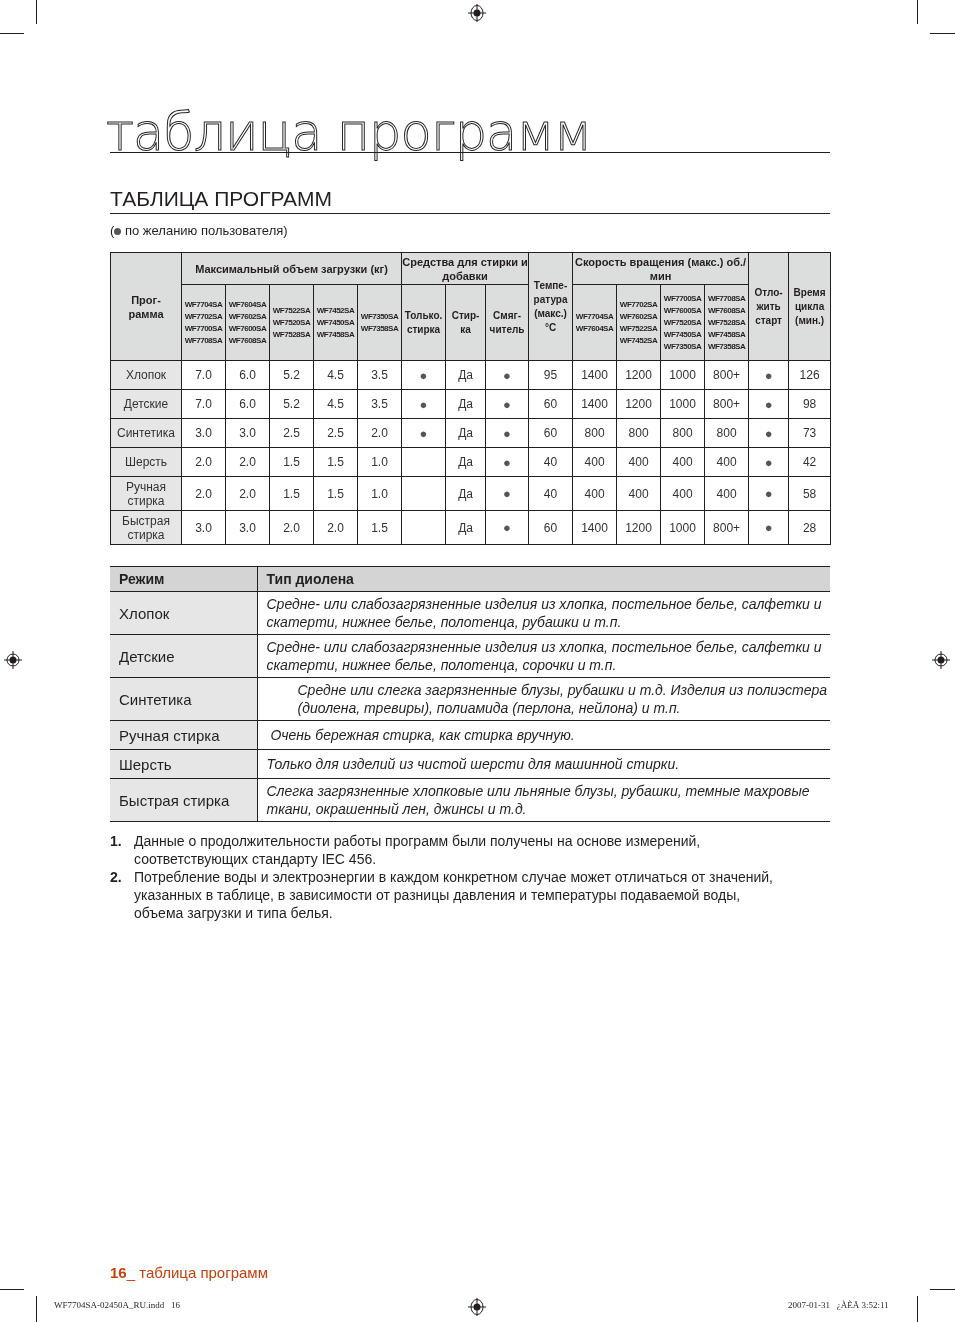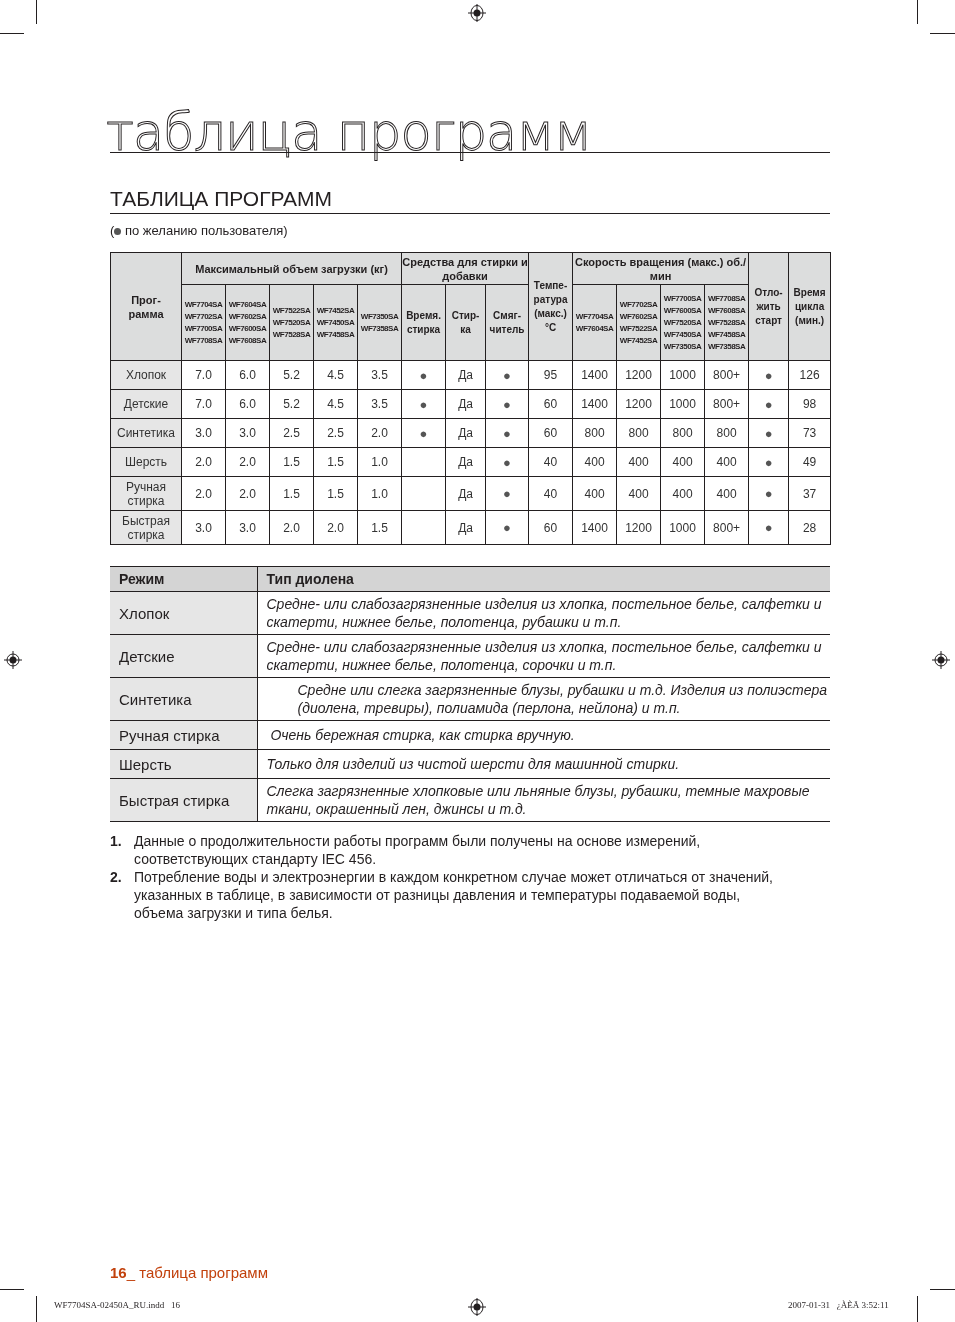--- a/index.html
+++ b/index.html
@@ -154,21 +154,21 @@
 WF7600SA
 WF7608SA</th>
       <th class="model" style="white-space:pre-line">WF7522SA
 WF7520SA
 WF7528SA</th>
       <th class="model" style="white-space:pre-line">WF7452SA
 WF7450SA
 WF7458SA</th>
       <th class="model" style="white-space:pre-line">WF7350SA
 WF7358SA</th>
-      <th style="white-space:pre-line;font-size:10px;">Время.
+      <th style="white-space:pre-line;font-size:10px;">Только.
 стирка</th>
       <th style="white-space:pre-line;font-size:10px;">Стир-
 ка</th>
       <th style="white-space:pre-line;font-size:10px;">Смяг-
 читель</th>
       <th class="model" style="white-space:pre-line">WF7704SA
 WF7604SA</th>
       <th class="model" style="white-space:pre-line">WF7702SA
 WF7602SA
 WF7522SA
@@ -249,40 +249,40 @@
         <td>1.0</td>
         <td style="font-size: 13px; color: rgb(85, 85, 85);"></td>
         <td>Да</td>
         <td style="font-size: 13px; color: rgb(85, 85, 85);">●</td>
         <td>40</td>
         <td>400</td>
         <td>400</td>
         <td>400</td>
         <td>400</td>
         <td style="font-size: 13px; color: rgb(85, 85, 85);">●</td>
-        <td>49</td>
+        <td>42</td>
       </tr>
       <tr class="r2">
         <td class="rowhead" style="white-space: pre-line;">Ручная
 стирка</td>
         <td>2.0</td>
         <td>2.0</td>
         <td>1.5</td>
         <td>1.5</td>
         <td>1.0</td>
         <td style="font-size: 13px; color: rgb(85, 85, 85);"></td>
         <td>Да</td>
         <td style="font-size: 13px; color: rgb(85, 85, 85);">●</td>
         <td>40</td>
         <td>400</td>
         <td>400</td>
         <td>400</td>
         <td>400</td>
         <td style="font-size: 13px; color: rgb(85, 85, 85);">●</td>
-        <td>37</td>
+        <td>58</td>
       </tr>
       <tr class="r2">
         <td class="rowhead" style="white-space: pre-line;">Быстрая
 стирка</td>
         <td>3.0</td>
         <td>3.0</td>
         <td>2.0</td>
         <td>2.0</td>
         <td>1.5</td>
         <td style="font-size: 13px; color: rgb(85, 85, 85);"></td>

